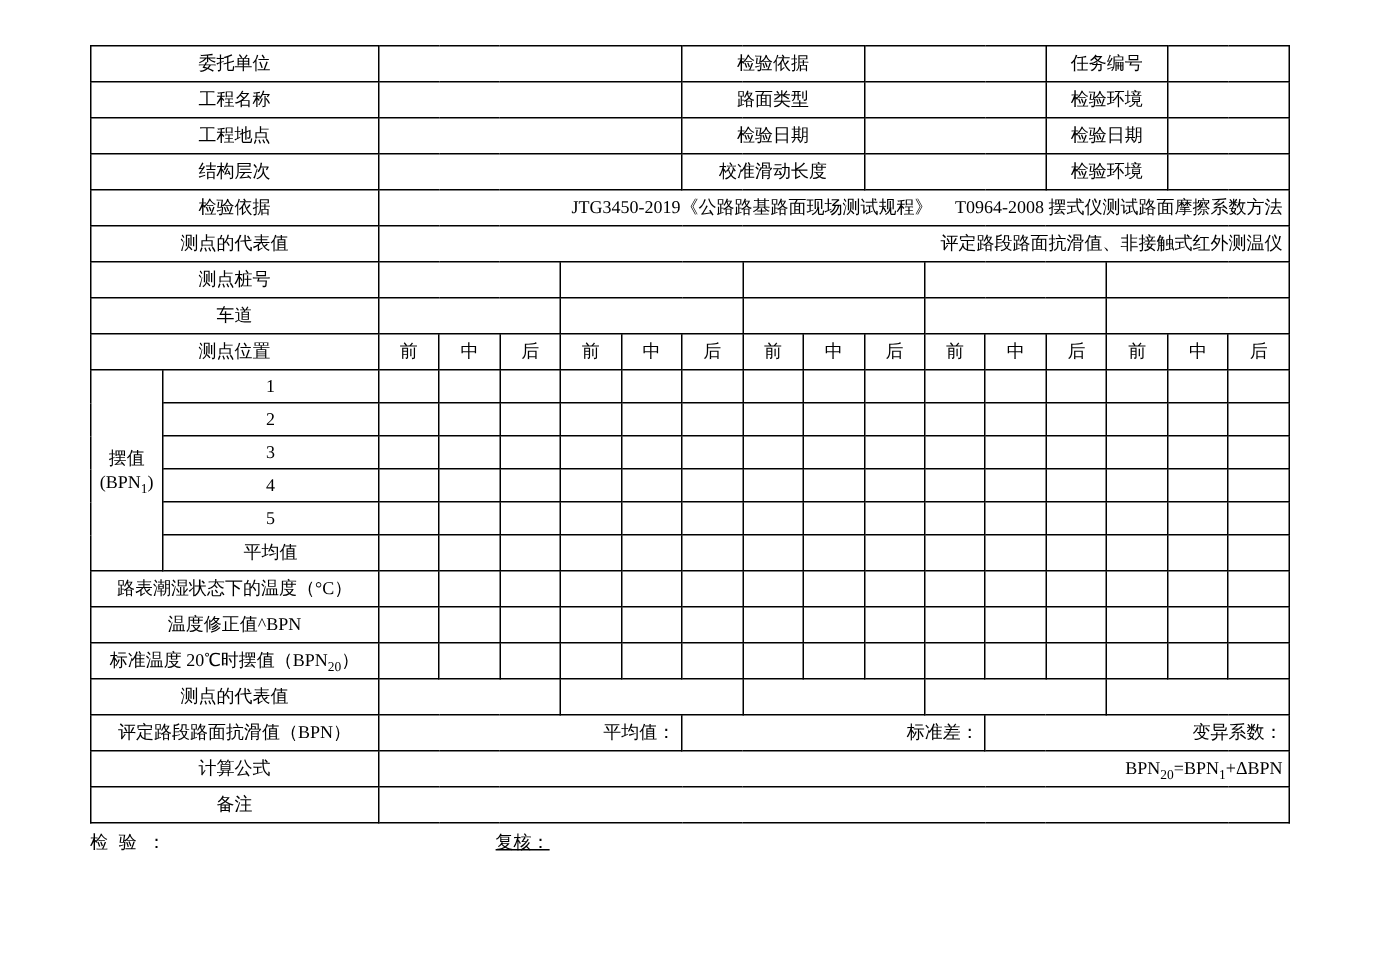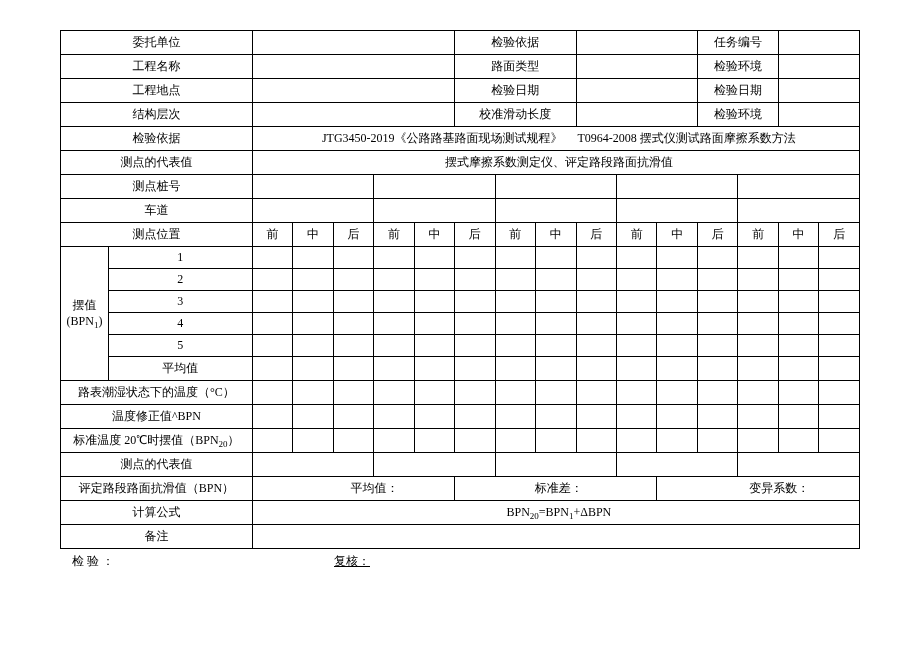--- a/index.html
+++ b/index.html
@@ -17,27 +17,27 @@
     }
     td {
       border: 1px solid #000;
       padding: 3px 4px;
       text-align: center;
       vertical-align: middle;
       height: 22px;
       font-size: 12px;
       overflow: hidden;
     }
-    td.left { text-align: center; padding-left: 10px; }
+    td.left { text-align: right; padding-left: 10px; }
     .footer {
       margin-top: 4px;
       display: flex;
       font-size: 12px;
     }
-    .footer span:first-child { margin-left: 12px; }
+    .footer span:first-child { margin-left: 0; font-family: Liberation Mono, monospace; }
     .footer span:nth-child(2) { margin-left: 220px; text-decoration: underline; }
     sub { font-size: 9px; }
   </style>
 </head>
 <body>
 
 <table>
   <colgroup>
     <col style="width:6%">
       <col style="width:6%">
@@ -96,21 +96,21 @@
     <td colspan="2"></td>
   </tr>
 
   <tr>
     <td colspan="3">检验依据</td>
     <td colspan="15" class="left">JTG3450-2019《公路路基路面现场测试规程》　 T0964-2008 摆式仪测试路面摩擦系数方法</td>
   </tr>
 
   <tr>
     <td colspan="3">测点的代表值</td>
-    <td colspan="15" class="left">摆式摩擦系数测定仪、评定路段路面抗滑值</td>
+    <td colspan="15" class="left">评定路段路面抗滑值、非接触式红外测温仪</td>
   </tr>
 
   <tr>
     <td colspan="3">测点桩号</td>
     <td colspan="3"></td>
     <td colspan="3"></td>
     <td colspan="3"></td>
     <td colspan="3"></td>
     <td colspan="3"></td>
   </tr>

